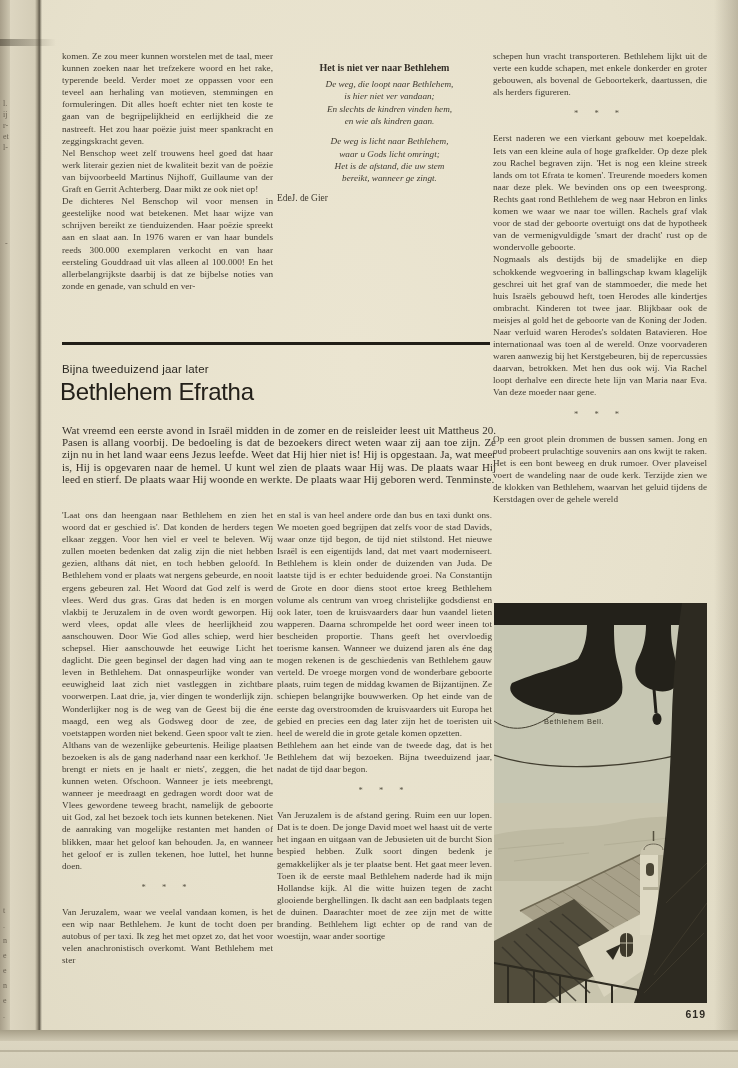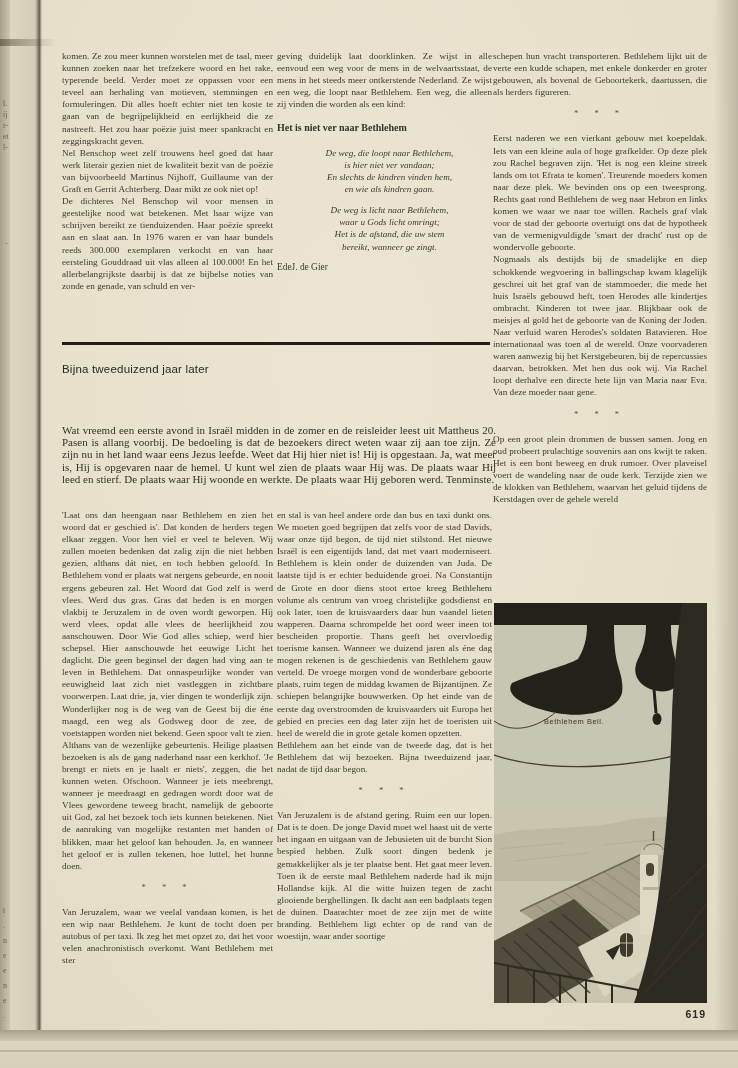--- a/index.html
+++ b/index.html
@@ -21,21 +21,21 @@
   
   .col{position:absolute;width:211px;text-align:justify;font-size:9.2px;line-height:12.1px;color:#3f3a30;overflow:hidden;}
   .col p{margin:0;}
   .sep{text-align:center;font-size:8.5px;letter-spacing:7px;color:#555042;margin:9px 0 13px;}
   #col-left-top{left:62px;top:50px;height:291px;}
   #col-mid-top{left:277px;top:50px;width:215px;height:292px;}
   #col-right{left:493px;top:50px;width:214px;height:552px;}
   #col-left-bot{left:62px;top:509px;height:522px;}
   #col-mid-bot{left:277px;top:509px;width:215px;height:522px;}
 
-  .poem-title{text-align:left;font-weight:bold;font-size:10px;margin:12px 0 12px;color:#36312a;}
+  .poem-title{text-align:center;font-weight:bold;font-size:10px;margin:12px 0 4px;color:#36312a;}
   .stanza{font-style:italic;white-space:pre-line;text-align:center;margin:0 0 8px 10px;line-height:12.3px;}
   .byline{display:flex;justify-content:flex-start;margin-top:6px;font-size:9.4px;}
 
   .rule{position:absolute;left:62px;top:342px;width:428px;height:3px;background:#211e17;}
   .kicker{position:absolute;left:62px;top:363px;font-family:"Liberation Sans",sans-serif;font-size:11.5px;color:#2b2822;letter-spacing:.2px;}
   .headline{position:absolute;left:60px;top:378px;font-family:"Liberation Sans",sans-serif;font-size:24px;letter-spacing:-0.3px;color:#23201a;}
   .lead{position:absolute;left:62px;top:424px;width:434px;text-align:justify;font-size:11px;line-height:12.2px;color:#36312a;}
 
   .photo{position:absolute;left:494px;top:603px;width:213px;height:400px;background:#e5e5e5;box-shadow:inset 0 0 6px rgba(40,36,25,.45);}
   .photo-caption{position:absolute;left:50px;top:114px;font-family:"Liberation Sans",sans-serif;font-size:7.5px;letter-spacing:.5px;color:#3b372a;}
@@ -66,21 +66,20 @@
 e
 .</div>
 
   <div class="col" id="col-left-top">
     <p>komen. Ze zou meer kunnen worstelen met de taal, meer kunnen zoeken naar het trefzekere woord en het rake, typerende beeld. Verder moet ze oppassen voor een teveel aan herhaling van motieven, stemmingen en formuleringen. Dit alles hoeft echter niet ten koste te gaan van de begrijpelijkheid en eerlijkheid die ze nastreeft. Het zou haar poëzie juist meer spankracht en zeggingskracht geven.</p>
     <p>Nel Benschop weet zelf trouwens heel goed dat haar werk literair gezien niet de kwaliteit bezit van de poëzie van bijvoorbeeld Martinus Nijhoff, Guillaume van der Graft en Gerrit Achterberg. Daar mikt ze ook niet op!</p>
     <p>De dichteres Nel Benschop wil voor mensen in geestelijke nood wat betekenen. Met haar wijze van schrijven bereikt ze tienduizenden. Haar poëzie spreekt aan en slaat aan. In 1976 waren er van haar bundels reeds 300.000 exemplaren verkocht en van haar eersteling Gouddraad uit vlas alleen al 100.000! En het allerbelangrijkste daarbij is dat ze bijbelse noties van zonde en genade, van schuld en ver-</p>
   </div>
 
   <div class="col" id="col-mid-top">
-    <p>geving duidelijk laat doorklinken. Ze wijst in alle eenvoud een weg voor de mens in de welvaartsstaat, de mens in het steeds meer ontkerstende Nederland. Ze wijst een weg, die loopt naar Bethlehem. Een weg, die alleen zij vinden die worden als een kind:</p>
     <div class="poem-title">Het is niet ver naar Bethlehem</div>
     <div class="stanza">De weg, die loopt naar Bethlehem,
 is hier niet ver vandaan;
 En slechts de kindren vinden hem,
 en wie als kindren gaan.</div>
     <div class="stanza">De weg is licht naar Bethlehem,
 waar u Gods licht omringt;
 Het is de afstand, die uw stem
 bereikt, wanneer ge zingt.</div>
     <div class="byline">
@@ -93,20 +92,21 @@
     <p>schepen hun vracht transporteren. Bethlehem lijkt uit de verte een kudde schapen, met enkele donkerder en groter gebouwen, als bovenal de Geboortekerk, daartussen, die als herders figureren.</p>
     <div class="sep">* * *</div>
     <p>Eerst naderen we een vierkant gebouw met koepeldak. Iets van een kleine aula of hoge grafkelder. Op deze plek zou Rachel begraven zijn. 'Het is nog een kleine streek lands om tot Efrata te komen'. Treurende moeders komen naar deze plek. We bevinden ons op een tweesprong. Rechts gaat rond Bethlehem de weg naar Hebron en links komen we waar we naar toe willen. Rachels graf vlak voor de stad der geboorte overtuigt ons dat de hypotheek van de vermenigvuldigde 'smart der dracht' rust op de wondervolle geboorte.</p>
     <p>Nogmaals als destijds bij de smadelijke en diep schokkende wegvoering in ballingschap kwam klagelijk geschrei uit het graf van de stammoeder, die mede het huis Israëls gebouwd heft, toen Herodes alle kindertjes ombracht. Kinderen tot twee jaar. Blijkbaar ook de meisjes al gold het de geboorte van de Koning der Joden. Naar verluid waren Herodes's soldaten Batavieren. Hoe internationaal was toen al de wereld. Onze voorvaderen waren aanwezig bij het Kerstgebeuren, bij de repercussies daarvan, betrokken. Met hen dus ook wij. Via Rachel loopt derhalve een directe hete lijn van Maria naar Eva. Van deze moeder naar gene.</p>
     <div class="sep">* * *</div>
     <p>Op een groot plein drommen de bussen samen. Jong en oud probeert prulachtige souvenirs aan ons kwijt te raken. Het is een bont beweeg en druk rumoer. Over plaveisel voert de wandeling naar de oude kerk. Terzijde zien we de klokken van Bethlehem, waarvan het geluid tijdens de Kerstdagen over de gehele wereld</p>
   </div>
 
   <div class="rule"></div>
   <div class="kicker">Bijna tweeduizend jaar later</div>
+  <div class="headline">Bethlehem Efratha</div>
   <div class="lead">Wat vreemd een eerste avond in Israël midden in de zomer en de reisleider leest uit Mattheus 20. Pasen is allang voorbij. De bedoeling is dat de bezoekers direct weten waar zij aan toe zijn. Ze zijn nu in het land waar eens Jezus leefde. Weet dat Hij hier niet is! Hij is opgestaan. Ja, wat meer is, Hij is opgevaren naar de hemel. U kunt wel zien de plaats waar Hij was. De plaats waar Hij leed en stierf. De plaats waar Hij woonde en werkte. De plaats waar Hij geboren werd. Tenminste.</div>
 
   <div class="col" id="col-left-bot">
     <p>'Laat ons dan heengaan naar Bethlehem en zien het woord dat er geschied is'. Dat konden de herders tegen elkaar zeggen. Voor hen viel er veel te beleven. Wij zullen moeten bedenken dat zalig zijn die niet hebben gezien, althans dát niet, en toch hebben geloofd. In Bethlehem vond er plaats wat nergens gebeurde, en nooit ergens gebeuren zal. Het Woord dat God zelf is werd vlees. Werd dus gras. Gras dat heden is en morgen vlakbij te Jeruzalem in de oven wordt geworpen. Hij werd vlees, opdat alle vlees de heerlijkheid zou aanschouwen. Door Wie God alles schiep, werd hier schepsel. Hier aanschouwde het eeuwige Licht het daglicht. Die geen beginsel der dagen had ving aan te leven in Bethlehem. Dat onnaspeurlijke wonder van eeuwigheid laat zich niet vastleggen in zichtbare voorwerpen. Laat drie, ja, vier dingen te wonderlijk zijn. Wonderlijker nog is de weg van de Geest bij die éne maagd, een weg als Godsweg door de zee, de voetstappen worden niet bekend. Geen spoor valt te zien. Althans van de wezenlijke gebeurtenis. Heilige plaatsen bezoeken is als de gang naderhand naar een kerkhof. 'Je brengt er niets en je haalt er niets', zeggen, die het kunnen weten. Ofschoon. Wanneer je iets meebrengt, wanneer je meedraagt en gedragen wordt door wat de Vlees gewordene teweeg bracht, namelijk de geboorte uit God, zal het bezoek toch iets kunnen betekenen. Niet de aanraking van mogelijke restanten met handen of blikken, maar het geloof kan behouden. Ja, en wanneer het geloof er is zullen tekenen, hoe luttel, het hunne doen.</p>
     <div class="sep">* * *</div>
     <p>Van Jeruzalem, waar we veelal vandaan komen, is het een wip naar Bethlehem. Je kunt de tocht doen per autobus of per taxi. Ik zeg het met opzet zo, dat het voor velen anachronistisch overkomt. Want Bethlehem met ster</p>
   </div>
 
   <div class="col" id="col-mid-bot">
     <p>en stal is van heel andere orde dan bus en taxi dunkt ons. We moeten goed begrijpen dat zelfs voor de stad Davids, waar onze tijd begon, de tijd niet stilstond. Het nieuwe Israël is een eigentijds land, dat met vaart moderniseert. Bethlehem is klein onder de duizenden van Juda. De laatste tijd is er echter beduidende groei. Na Constantijn de Grote en door diens stoot ertoe kreeg Bethlehem volume als centrum van vroeg christelijke godsdienst en ook later, toen de kruisvaarders daar hun vaandel lieten wapperen. Daarna schrompelde het oord weer ineen tot bescheiden proportie. Thans geeft het overvloedig toerisme kansen. Wanneer we duizend jaren als éne dag mogen rekenen is de geschiedenis van Bethlehem gauw verteld. De vroege morgen vond de wonderbare geboorte plaats, ruim tegen de middag kwamen de Bijzantijnen. Ze schiepen belangrijke bouwwerken. Op het einde van de eerste dag overstroomden de kruisvaarders uit Europa het gebied en precies een dag later zijn het de toeristen uit heel de wereld die in grote getale komen opzetten.</p>

